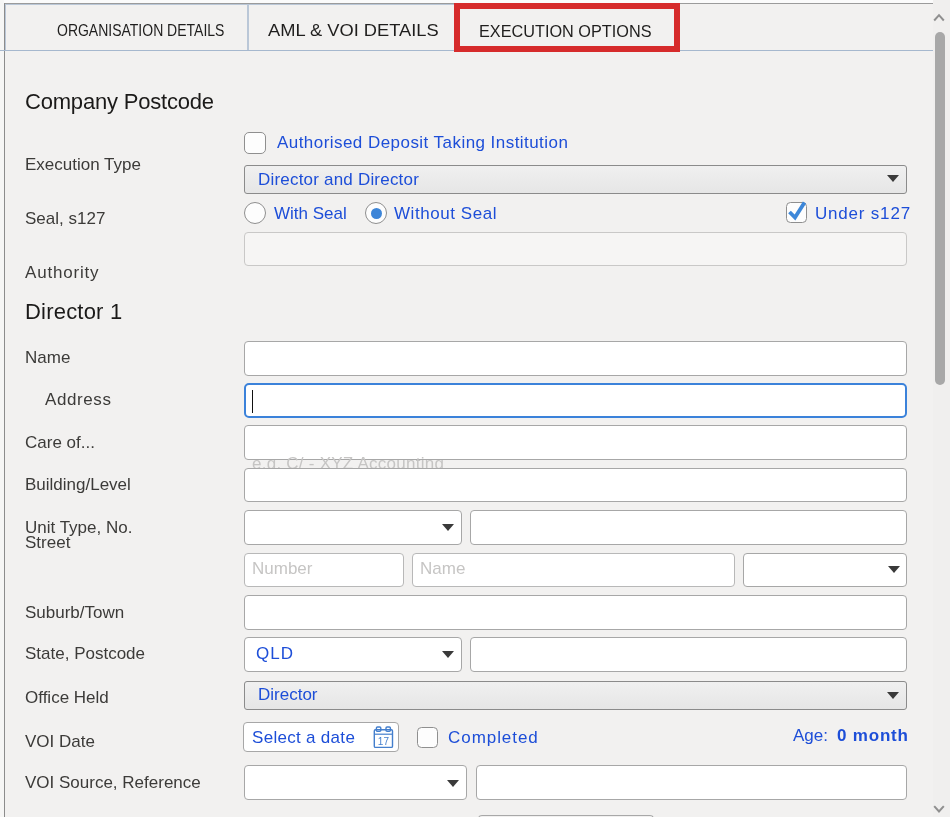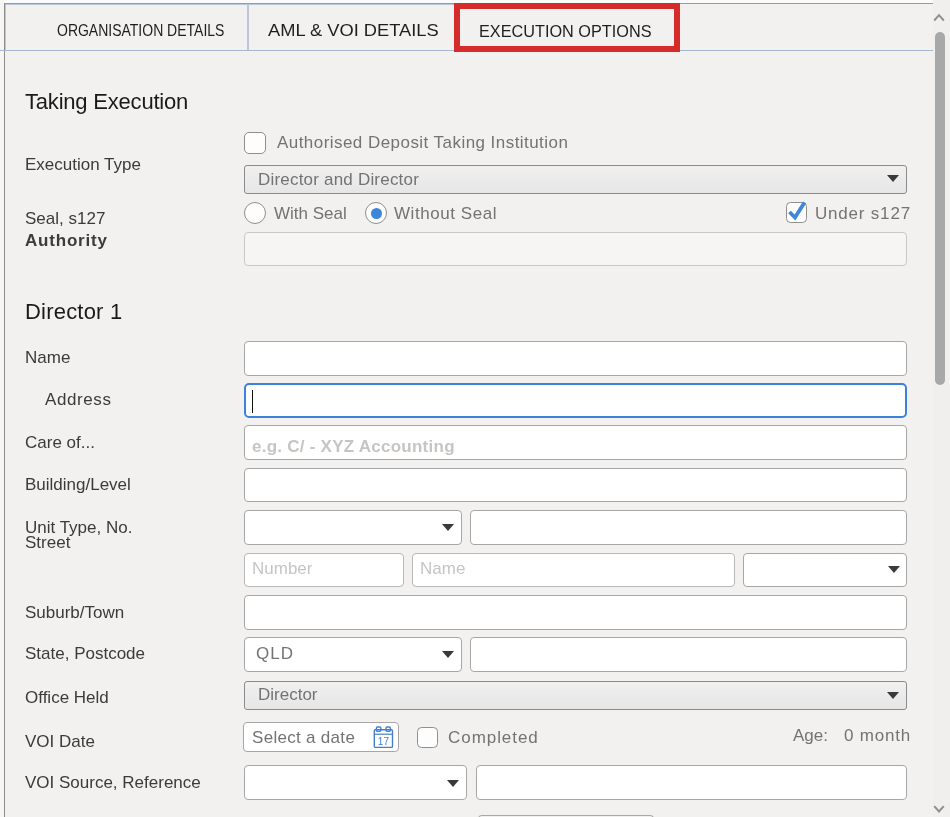--- a/index.html
+++ b/index.html
@@ -1,20 +1,20 @@
 <!DOCTYPE html>
 <html><head>
 <meta charset="utf-8">
 <style>
   html,body{margin:0;padding:0;}
   body{width:950px;height:817px;overflow:hidden;font-family:"Liberation Sans",sans-serif;-webkit-font-smoothing:antialiased;}
   #page{position:relative;width:950px;height:817px;background:#f2f1f0;overflow:hidden;}
   .abs{position:absolute;}
   .lbl{position:absolute;left:25px;font-size:17px;line-height:17px;color:#3c3b39;white-space:nowrap;}
-  .ct{position:absolute;font-size:17px;line-height:17px;color:#737373;white-space:nowrap;}
+  .ct{position:absolute;font-size:17px;line-height:17px;color:#1d4ed8;white-space:nowrap;}
   .inp{position:absolute;background:#fff;border:1.4px solid #a7a7a7;border-radius:4px;height:34.5px;box-sizing:border-box;}
   .inp-dis{position:absolute;background:#f6f5f4;border:1.4px solid #c9c8c7;border-radius:4px;height:34.5px;box-sizing:border-box;}
   .combog{position:absolute;background:linear-gradient(#f0f0f0,#e6e6e6);border:1px solid #8b8b8b;border-radius:3px;height:28.5px;box-sizing:border-box;}
   .combow{position:absolute;background:#fff;border:1.4px solid #a7a7a7;border-radius:4px;height:34.5px;box-sizing:border-box;}
   .arrow{position:absolute;width:0;height:0;border-left:6px solid transparent;border-right:6px solid transparent;border-top:7px solid #3a3a3a;}
   .cbox{position:absolute;width:21.5px;height:21.5px;background:#fdfdfd;border:1.8px solid #8f8f8f;border-radius:5px;box-sizing:border-box;}
   .radio{position:absolute;width:22px;height:22px;background:#fdfdfd;border:1.6px solid #8f8f8f;border-radius:50%;box-sizing:border-box;}
   .ph{color:#c6c5c4;}
   .h1{position:absolute;left:25px;font-size:22px;line-height:22px;letter-spacing:-0.3px;color:#1b1a19;white-space:nowrap;}
   .tabt{position:absolute;font-size:17px;line-height:17px;color:#1f1e1d;white-space:nowrap;}
@@ -40,21 +40,21 @@
 
   <div class="abs" style="left:933px;top:0;width:17px;height:817px;background:#f0efee;"></div>
   <svg class="abs" style="left:933px;top:13px;" width="12" height="10" viewBox="0 0 12 10">
       <polyline points="1.2,7.5 6,2.2 10.8,7.5" fill="none" stroke="#8f8f8f" stroke-width="2"></polyline>
     </svg>
   <svg class="abs" style="left:933px;top:804px;" width="12" height="10" viewBox="0 0 12 10">
       <polyline points="1.2,2.2 6,7.5 10.8,2.2" fill="none" stroke="#8f8f8f" stroke-width="2"></polyline>
     </svg>
   <div class="abs" style="left:934.5px;top:32px;width:10.5px;height:353px;background:#a8a8a8;border-radius:5px;"></div>
 
-  <div class="h1" style="top:90.5px;letter-spacing:-0.2px;">Taking Execution</div>
+  <div class="h1" style="top:90.5px;letter-spacing:-0.2px;">Company Postcode</div>
 
   <div class="cbox" style="left:244px;top:132px;"></div>
   <div class="ct" style="left:277px;top:134px;letter-spacing:0.45px;">Authorised Deposit Taking Institution</div>
 
   <div class="lbl" style="top:156px;">Execution Type</div>
   <div class="combog" style="left:244px;top:165px;width:663px;"></div>
   <div class="ct" style="left:258px;top:170.5px;letter-spacing:0.2px;">Director and Director</div>
   <div class="arrow" style="left:887px;top:174.5px;"></div>
 
   <div class="lbl" style="top:209.5px;">Seal, s127</div>
@@ -62,35 +62,35 @@
   <div class="ct" style="left:274px;top:204.5px;">With Seal</div>
   <div class="radio" style="left:365px;top:202px;"></div>
   <div class="abs" style="left:370.5px;top:207.5px;width:11px;height:11px;border-radius:50%;background:#3d85d8;"></div>
   <div class="ct" style="left:394px;top:204.5px;letter-spacing:0.55px;">Without Seal</div>
   <div class="cbox" style="left:786px;top:202px;width:21px;height:21px;border-radius:4.5px;"></div>
   <svg class="abs" style="left:786px;top:198px;" width="26" height="26" viewBox="0 0 26 26">
       <polyline points="3.5,14 9,19.5 18.5,4.5" fill="none" stroke="#3d87d9" stroke-width="3.8"></polyline>
     </svg>
   <div class="ct" style="left:815px;top:204.5px;letter-spacing:0.8px;">Under s127</div>
 
-  <div class="lbl" style="top:232px;letter-spacing:0.8px;font-weight:bold;">Authority</div>
+  <div class="lbl" style="top:264px;letter-spacing:0.8px;">Authority</div>
   <div class="inp-dis" style="left:244px;top:231.5px;width:663px;height:34.5px;"></div>
 
   <div class="h1" style="top:300.5px;letter-spacing:0.2px;">Director 1</div>
 
   <div class="lbl" style="top:349px;">Name</div>
   <div class="inp" style="left:244px;top:341px;width:663px;"></div>
 
   <div class="lbl" style="top:391px;letter-spacing:0.6px;margin-left:20px;">Address</div>
   <div class="inp" style="left:244px;top:382.5px;width:663px;height:35px;border:2.4px solid #3b82da;border-radius:5px;"></div>
   <div class="abs" style="left:251.5px;top:390px;width:1.8px;height:23px;background:#111;"></div>
 
   <div class="lbl" style="top:433.5px;">Care of...</div>
   <div class="inp" style="left:244px;top:425px;width:663px;"></div>
-  <div class="ct ph" style="left:252px;top:438px;letter-spacing:0.25px;font-weight:bold;">e.g. C/ - XYZ Accounting</div>
+  <div class="ct ph" style="left:252px;top:455px;letter-spacing:0.25px;">e.g. C/ - XYZ Accounting</div>
 
   <div class="lbl" style="top:476px;">Building/Level</div>
   <div class="inp" style="left:244px;top:467.5px;width:663px;"></div>
 
   <div class="lbl" style="top:518.5px;">Unit Type, No.</div>
   <div class="combow" style="left:244px;top:510px;width:218px;"></div>
   <div class="arrow" style="left:441.9px;top:523.7px;"></div>
   <div class="inp" style="left:470px;top:510px;width:437px;"></div>
 
   <div class="lbl" style="top:534px;">Street</div>
@@ -121,21 +121,21 @@
   <svg class="abs" style="left:372.5px;top:725.5px;" width="21" height="23" viewBox="0 0 21 23">
     <rect x="1.3" y="3.8" width="18.2" height="17.6" rx="1.2" fill="none" stroke="#447fcd" stroke-width="1.4"></rect>
     <rect x="3.4" y="1.0" width="4.4" height="4.4" rx="1.1" fill="none" stroke="#447fcd" stroke-width="1.4"></rect>
     <rect x="13.0" y="1.0" width="4.4" height="4.4" rx="1.1" fill="none" stroke="#447fcd" stroke-width="1.4"></rect>
     <line x1="2" y1="8.2" x2="19" y2="8.2" stroke="#447fcd" stroke-width="1.2"></line>
     <text x="10.4" y="18.6" font-size="10" fill="#447fcd" text-anchor="middle" font-family="Liberation Sans">17</text>
   </svg>
   <div class="cbox" style="left:417px;top:727px;width:21px;height:21px;border-radius:4.5px;"></div>
   <div class="ct" style="left:448px;top:728.5px;letter-spacing:0.95px;">Completed</div>
   <div class="ct" style="left:793px;top:727px;">Age:</div>
-  <div class="ct" style="left:837px;top:727px;font-weight:normal;letter-spacing:0.8px;margin-left:7px;">0 month</div>
+  <div class="ct" style="left:837px;top:727px;font-weight:bold;letter-spacing:0.8px;">0 month</div>
 
   <div class="lbl" style="top:773.5px;">VOI Source, Reference</div>
   <div class="combow" style="left:244px;top:765px;width:223px;"></div>
   <div class="arrow" style="left:446.8px;top:779.5px;"></div>
   <div class="inp" style="left:476px;top:765px;width:431px;"></div>
 
   <div class="abs" style="left:478px;top:814.5px;width:176px;height:8px;background:#f1f0ef;border:1.4px solid #a8a8a8;border-bottom:none;border-radius:4px 4px 0 0;box-sizing:border-box;"></div>
 
 </div>
 

